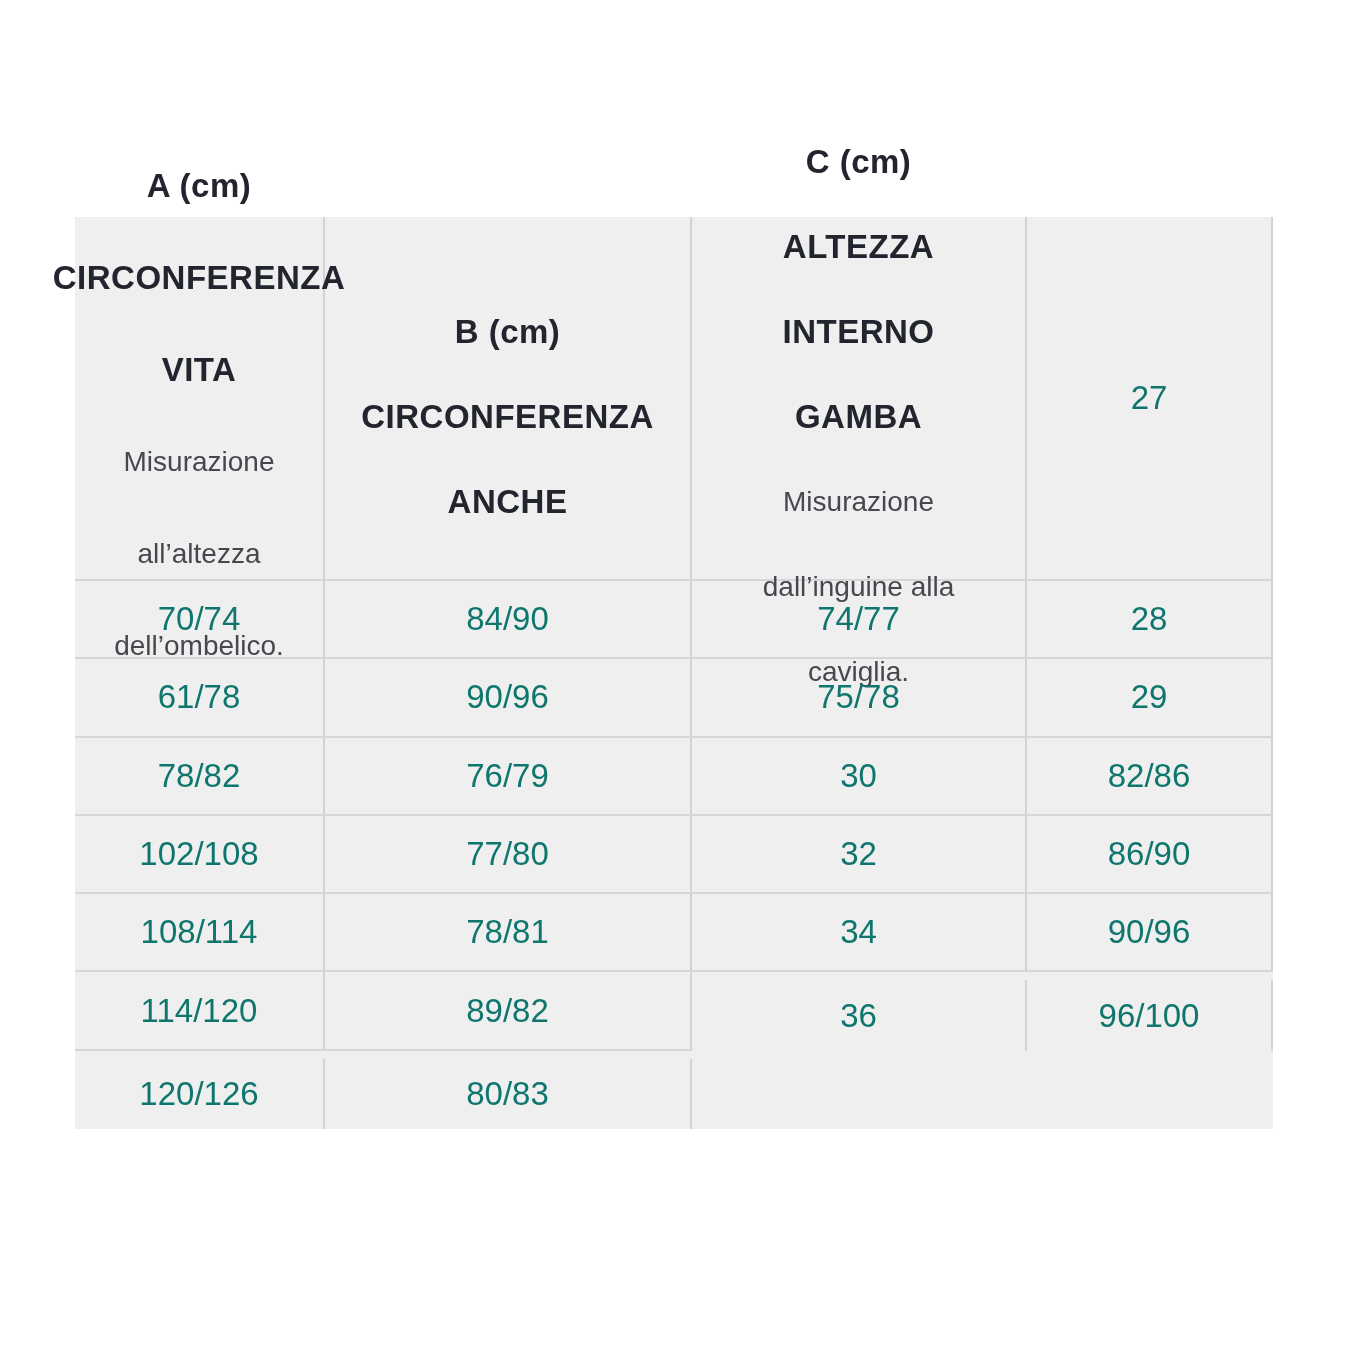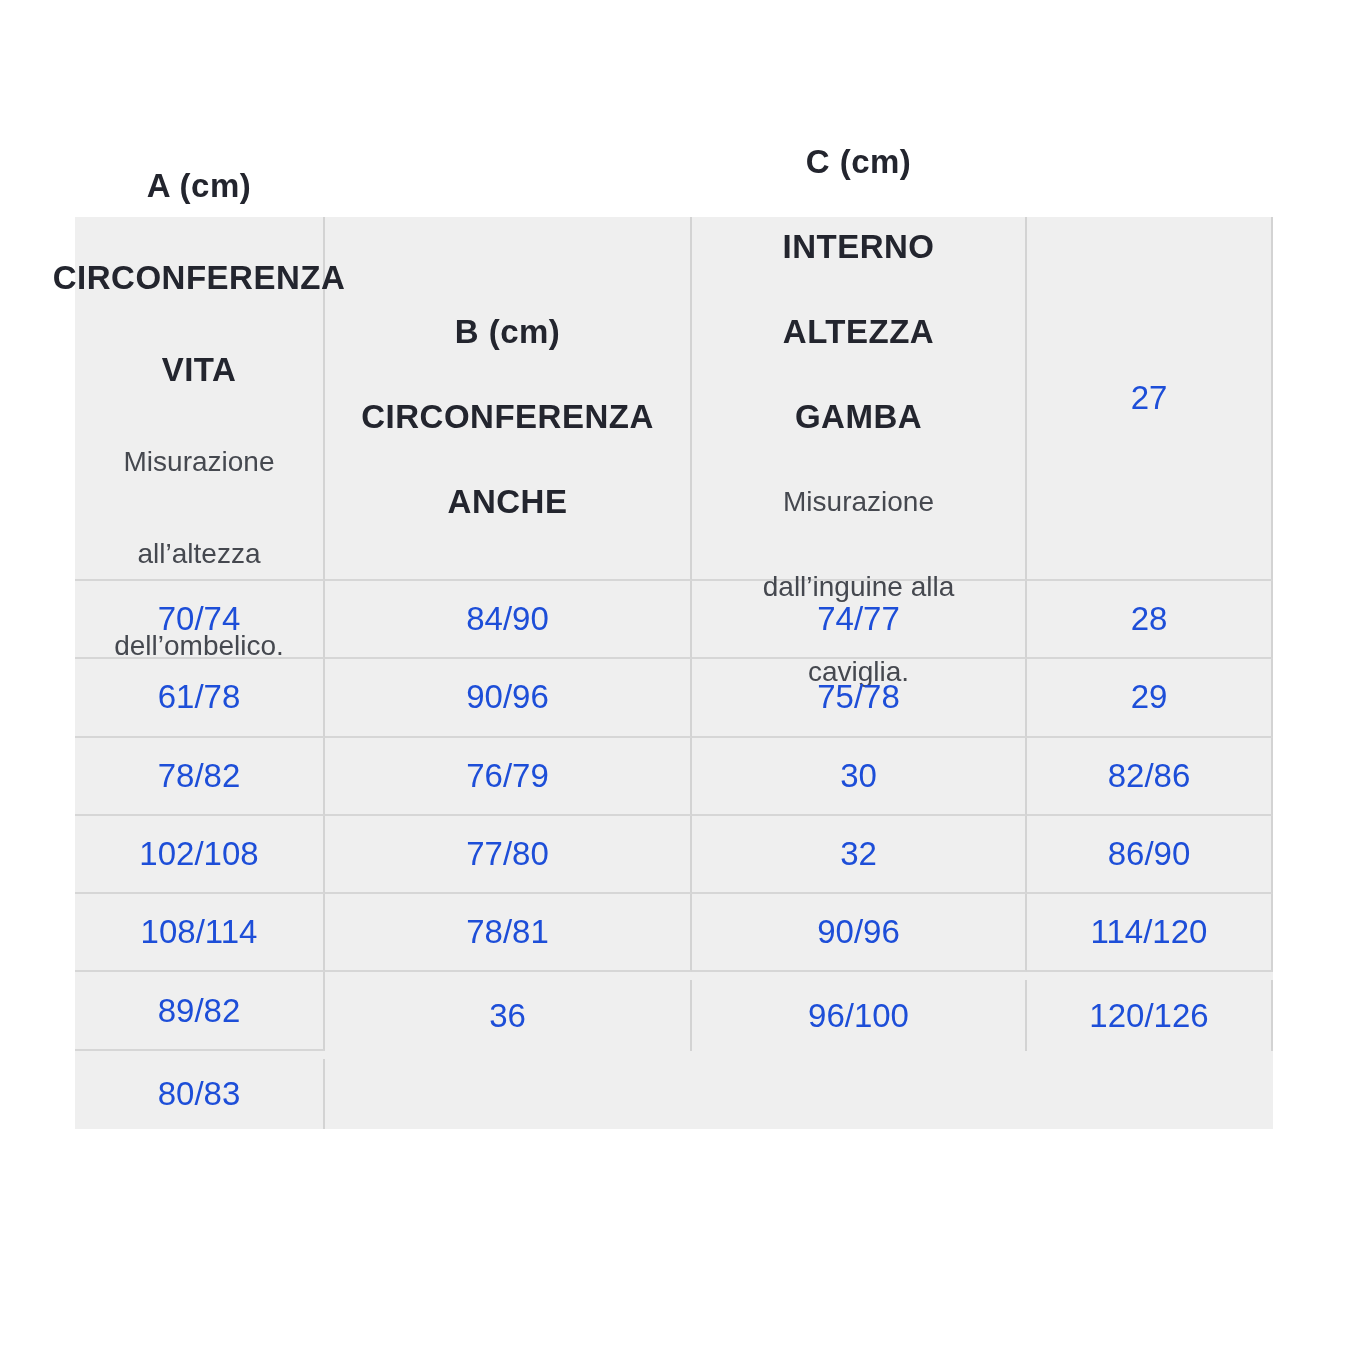--- a/index.html
+++ b/index.html
@@ -50,21 +50,21 @@
   }
   .hline.normal {
     font-weight: normal;
     font-size: 28px;
     color: #45484f;
   }
   .lh-a  { line-height: 56px; }
   .lh-bc { line-height: 49px; }
   .data-cell {
     font-size: 33px;
-    color: #1d4ed8;
+    color: #0f766e;
   }
 </style>
 </head>
 <body>
 
 <div class="page">
   <div class="size-table">
 
 
     <div class="cell">
@@ -77,22 +77,22 @@
     </div>
 
     <div class="cell">
       <div class="hline bold lh-bc">B (cm)</div>
       <div class="hline bold lh-bc">CIRCONFERENZA</div>
       <div class="hline bold lh-bc">ANCHE</div>
     </div>
 
     <div class="cell">
       <div class="hline bold lh-bc">C (cm)</div>
+      <div class="hline bold lh-bc">ALTEZZA</div>
       <div class="hline bold lh-bc">INTERNO</div>
-      <div class="hline bold lh-bc">ALTEZZA</div>
       <div class="hline bold lh-bc">GAMBA</div>
       <div class="hline normal lh-bc">Misurazione</div>
       <div class="hline normal lh-bc">dall’inguine alla</div>
       <div class="hline normal lh-bc">caviglia.</div>
     </div>
 
     <div class="cell data-cell">27</div>
     <div class="cell data-cell">70/74</div>
     <div class="cell data-cell">84/90</div>
     <div class="cell data-cell">74/77</div>
@@ -109,20 +109,21 @@
     <div class="cell data-cell">30</div>
     <div class="cell data-cell">82/86</div>
     <div class="cell data-cell">102/108</div>
     <div class="cell data-cell">77/80</div>
 
     <div class="cell data-cell">32</div>
     <div class="cell data-cell">86/90</div>
     <div class="cell data-cell">108/114</div>
     <div class="cell data-cell">78/81</div>
 
+    <div class="cell data-cell">34</div>
     <div class="cell data-cell">90/96</div>
     <div class="cell data-cell">114/120</div>
     <div class="cell data-cell">89/82</div>
 
     <div class="cell data-cell no-bottom">36</div>
     <div class="cell data-cell no-bottom">96/100</div>
     <div class="cell data-cell no-bottom">120/126</div>
     <div class="cell data-cell no-bottom">80/83</div>
 
   </div>

